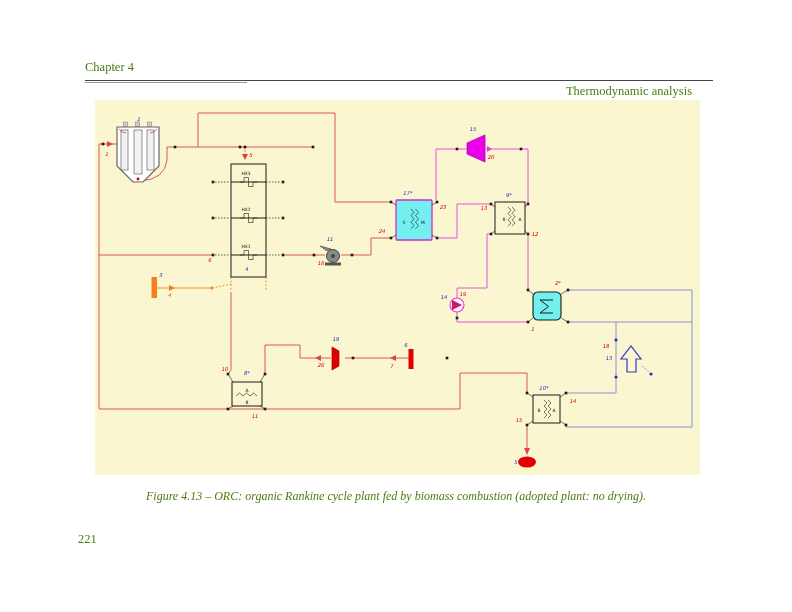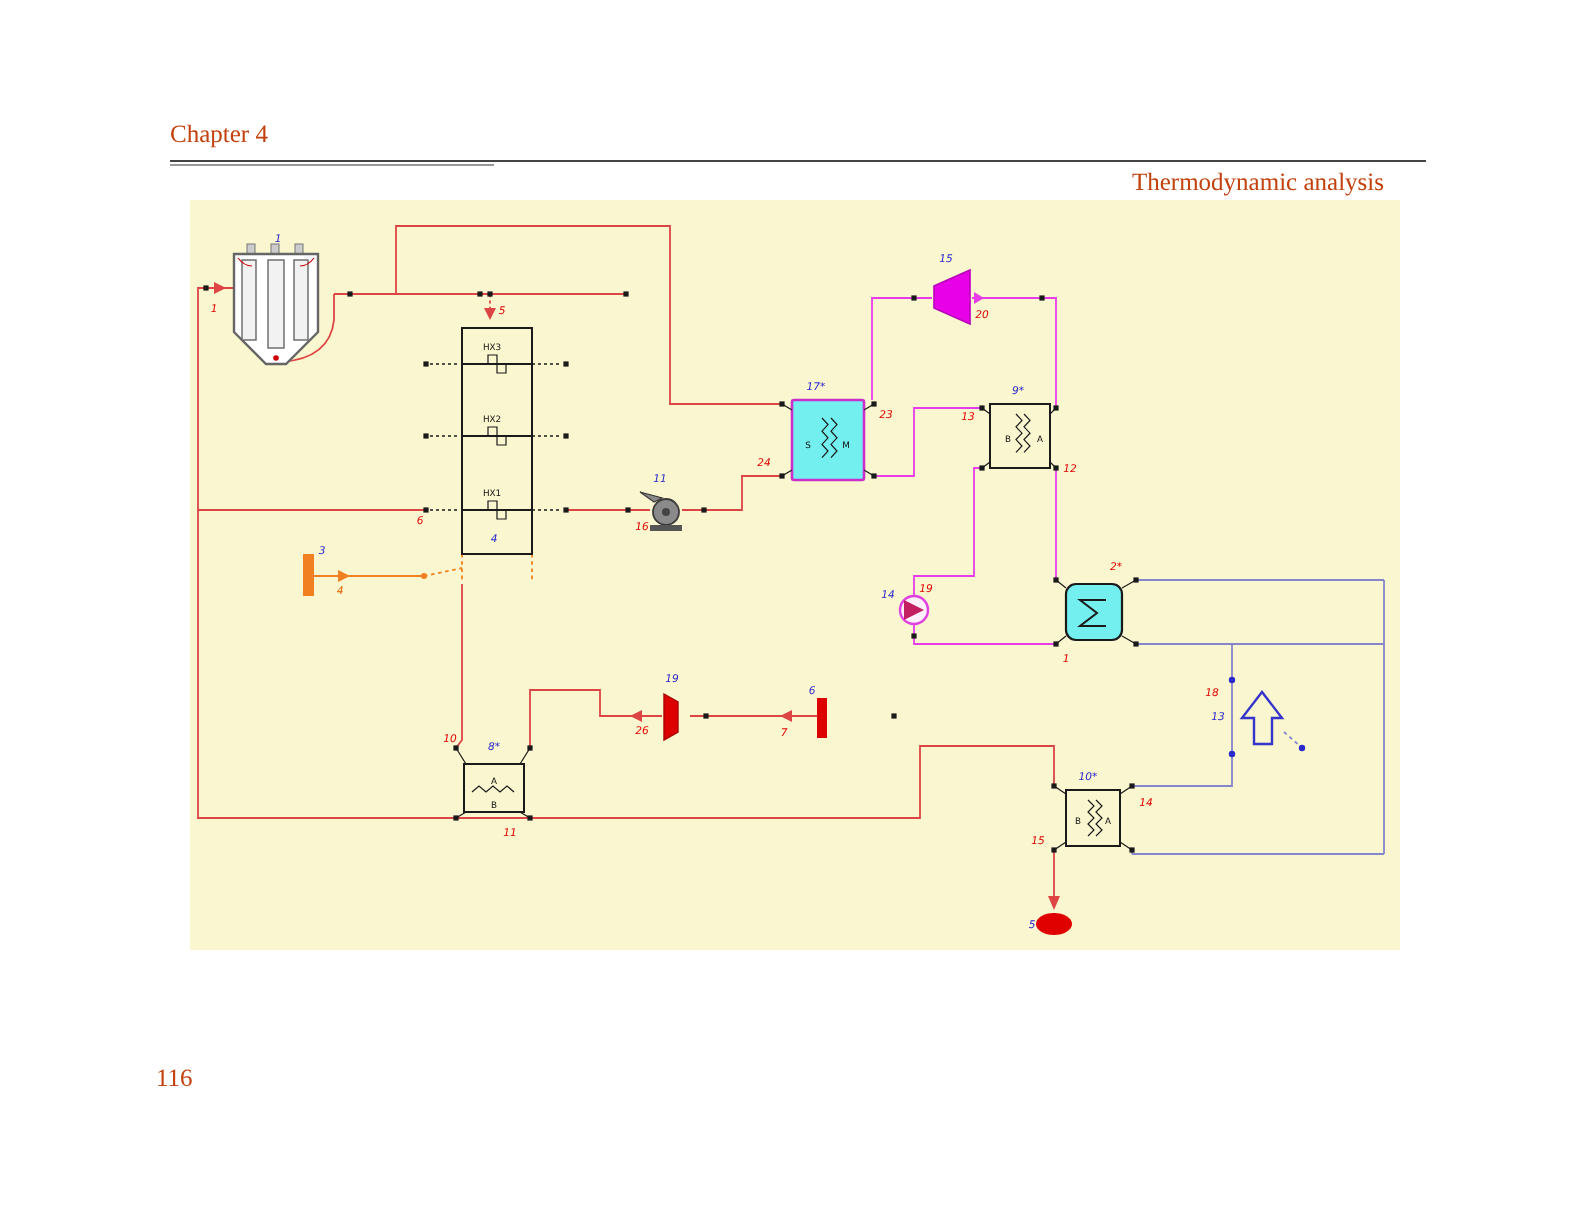--- a/index.html
+++ b/index.html
@@ -1,17 +1,17 @@
 <!DOCTYPE html>
 <html style="--background: #FAF6CF; --pipe-red: #DD4444; --pipe-magenta: #E83CE8; --pipe-blue: #8585CC; --pipe-orange: #F08020; --label-red: #E00000; --label-blue: #2929CC; --cyan-fill: #73EFEF;"><head>
 <meta charset="utf-8">
 <style>
   html,body{margin:0;padding:0;background:#fff;}
   .page{position:relative;width:772px;height:612px;background:#fff;overflow:hidden;
-        font-family:"Liberation Serif",serif;color:#c2410c;}
+        font-family:"Liberation Serif",serif;color:#4d7c0f;}
   .hdr-left{position:absolute;left:85px;top:60px;font-size:12.5px;}
   .hdr-right{position:absolute;right:80px;top:60px;font-size:12.5px;margin-top:24px;}
   .rule{position:absolute;left:85px;top:80px;width:628px;height:1px;background:#444;}
   .rule2{position:absolute;left:85px;top:82px;width:162px;height:1px;background:#999;}
   .figure-panel{position:absolute;left:95px;top:100px;width:605px;height:375px;
                 background:var(--background,#FAF6CF);}
   .caption{position:absolute;left:0;top:489px;width:792px;text-align:center;
            font-size:12px;font-style:italic;}
   .pagenum{position:absolute;left:78px;top:532px;font-size:12.5px;}
 
@@ -282,15 +282,16 @@
         <text x="368" y="196" class="lbl-r">19</text>
         <text x="396" y="59" class="lbl-r">20</text>
         <text x="348" y="109" class="lbl-r">23</text>
         <text x="287" y="133" class="lbl-r">24</text>
         <text x="226" y="267" class="lbl-r">26</text>
         <text x="438" y="231" class="lbl-r">1</text>
       </g>
     </svg>
   </div>
 
-  <div class="pagenum">116</div>
+  <div class="caption">Figure 4.13 – ORC: organic Rankine cycle plant fed by biomass combustion (adopted plant: no drying).</div>
+  <div class="pagenum">221</div>
 
 </div>
 
 </body></html>

